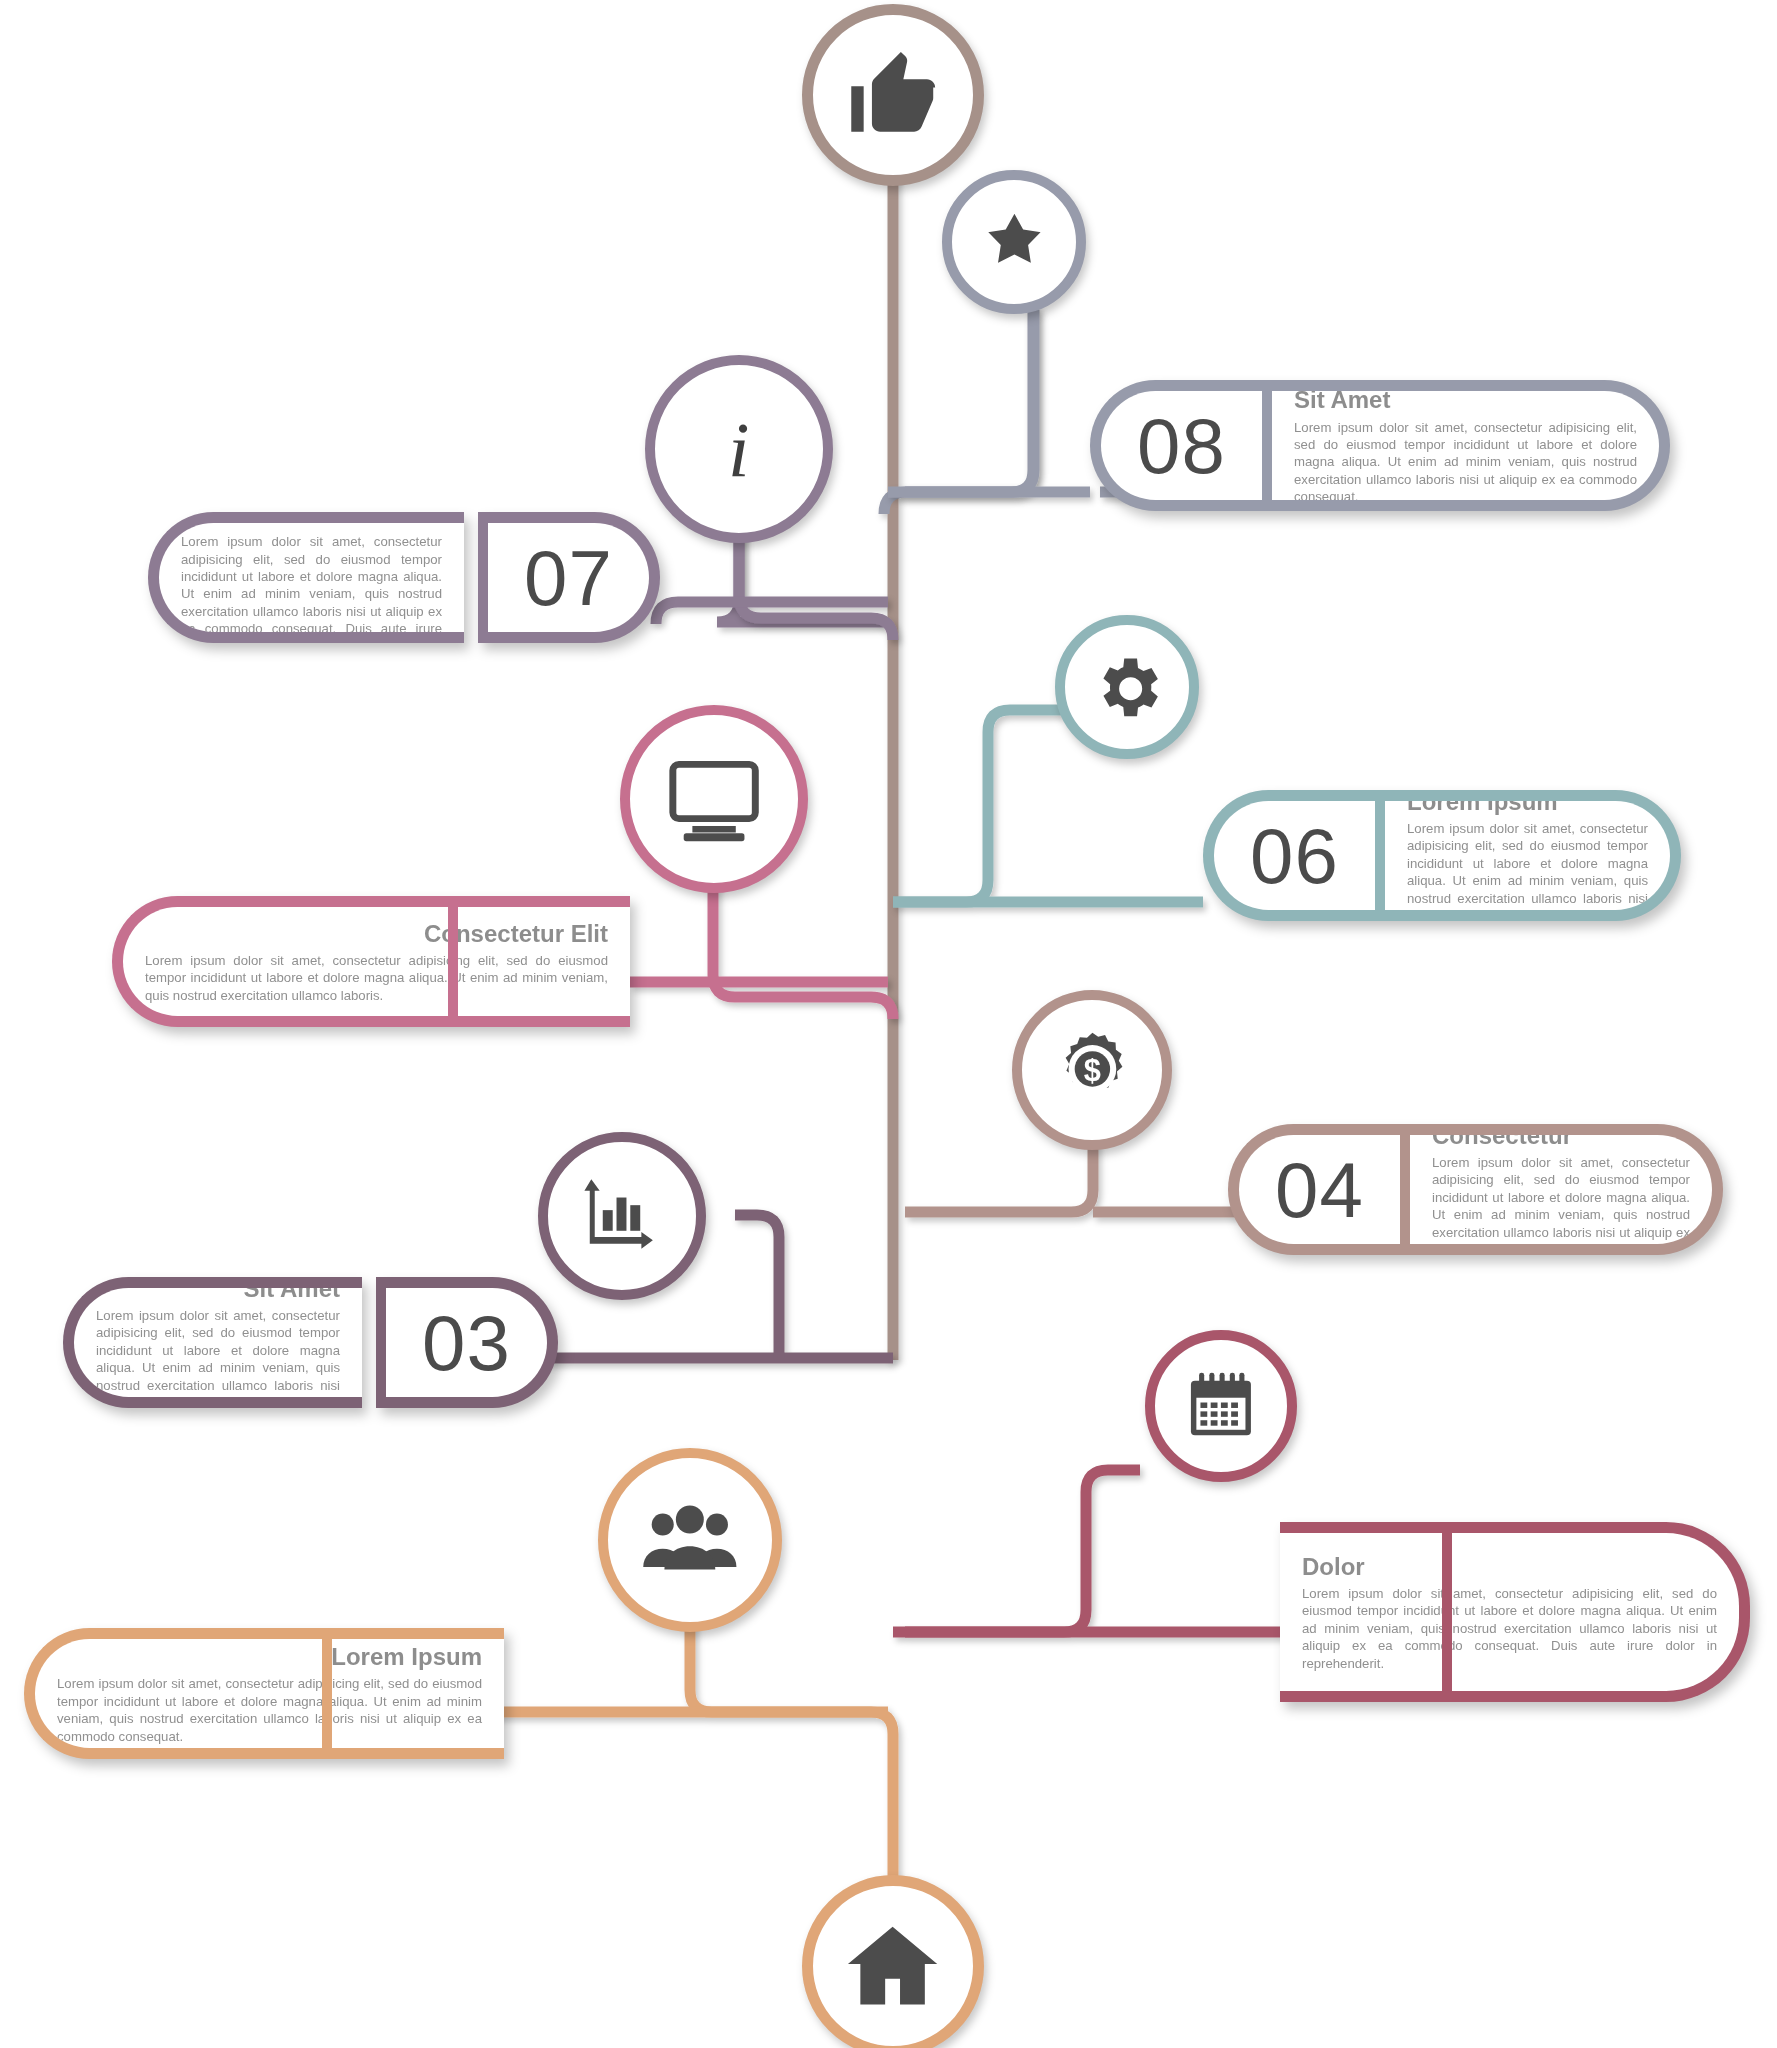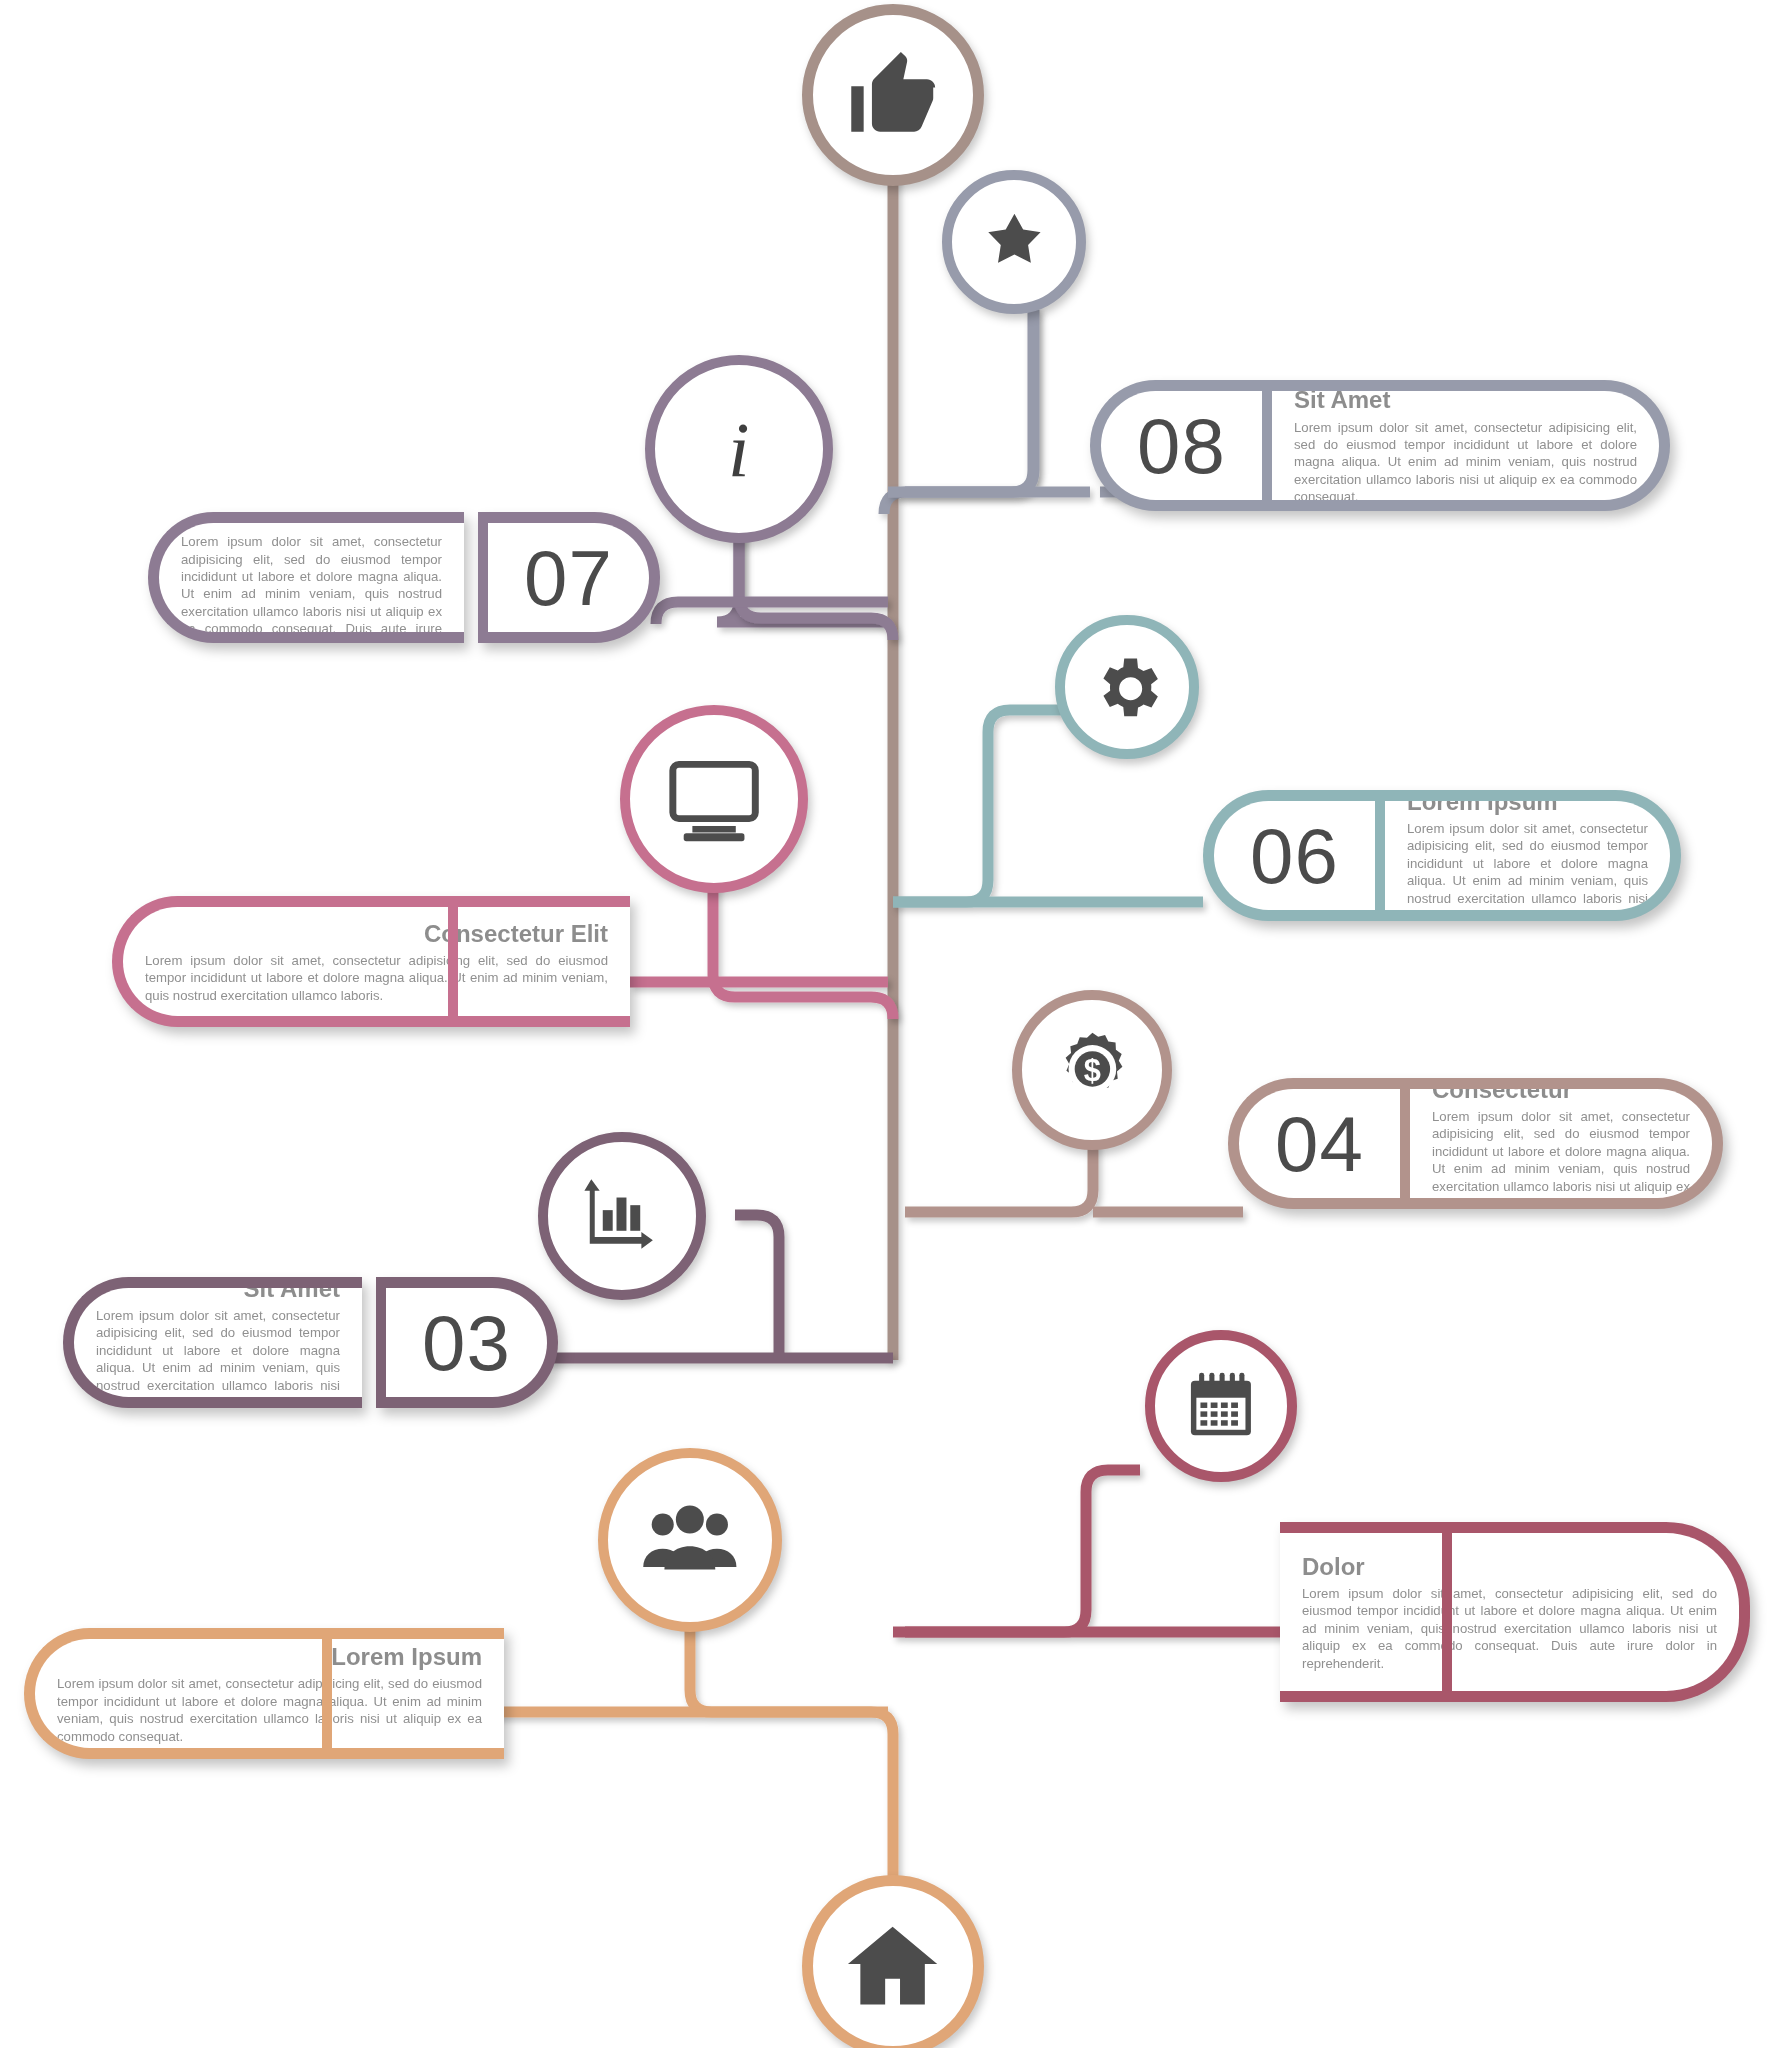--- a/index.html
+++ b/index.html
@@ -368,21 +368,21 @@
   </div>
 
   <div class="panel left" style="left:112px; top:896px; width:518px; --c:#c6708f;">
     <div class="txtcap">
       <div class="title">Consectetur Elit</div>
       <div class="body">Lorem ipsum dolor sit amet, consectetur adipisicing elit, sed do eiusmod tempor incididunt ut labore et dolore magna aliqua. Ut enim ad minim veniam, quis nostrud exercitation ullamco laboris.</div>
     </div>
     <div class="divider"></div>
   </div>
 
-  <div class="panel right" style="left:1228px; top:1078px; width:495px; --c:#b2938c;">
+  <div class="panel right" style="left:1228px; top:1124px; width:495px; --c:#b2938c;">
     <div class="numcap">
       <span class="num">04</span>
     </div>
     <div class="txtcap">
       <div class="title">Consectetur</div>
       <div class="body">Lorem ipsum dolor sit amet, consectetur adipisicing elit, sed do eiusmod tempor incididunt ut labore et dolore magna aliqua. Ut enim ad minim veniam, quis nostrud exercitation ullamco laboris nisi ut aliquip ex ea commodo consequat.</div>
     </div>
     <div class="divider"></div>
   </div>
 

